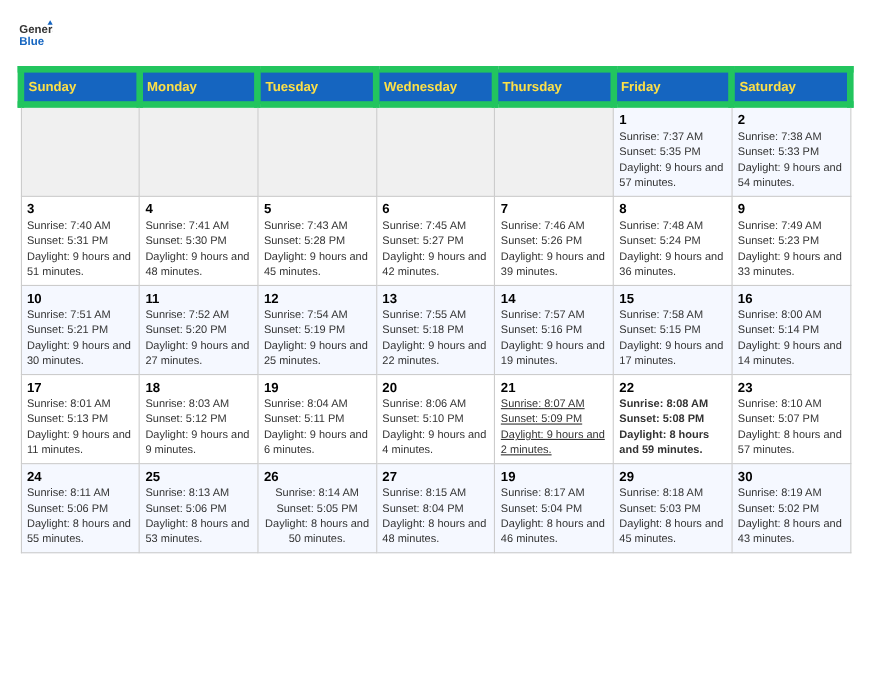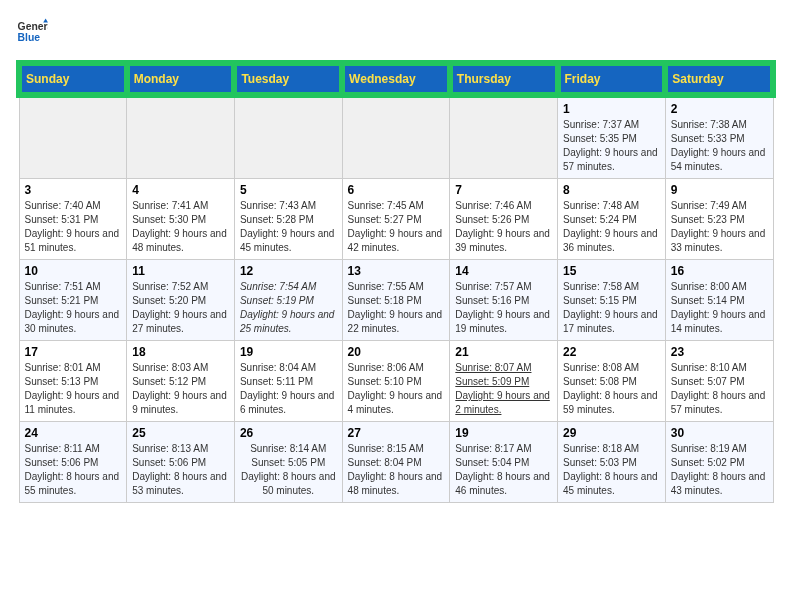--- a/index.html
+++ b/index.html
@@ -177,21 +177,21 @@
 Daylight: 9 hours and 30 minutes.</div>
         </td>
         <td>
           <span class="day-number">11</span>
           <div class="day-info" style="white-space: pre-line;">Sunrise: 7:52 AM
 Sunset: 5:20 PM
 Daylight: 9 hours and 27 minutes.</div>
         </td>
         <td>
           <span class="day-number">12</span>
-          <div class="day-info" style="white-space: pre-line; font-style: italic;">Sunrise: 7:54 AM
+          <div class="day-info" style="white-space: pre-line;">Sunrise: 7:54 AM
 Sunset: 5:19 PM
 Daylight: 9 hours and 25 minutes.</div>
         </td>
         <td>
           <span class="day-number">13</span>
           <div class="day-info" style="white-space: pre-line;">Sunrise: 7:55 AM
 Sunset: 5:18 PM
 Daylight: 9 hours and 22 minutes.</div>
         </td>
         <td>
@@ -239,21 +239,21 @@
 Daylight: 9 hours and 4 minutes.</div>
         </td>
         <td>
           <span class="day-number">21</span>
           <div class="day-info" style="white-space: pre-line; text-decoration: underline;">Sunrise: 8:07 AM
 Sunset: 5:09 PM
 Daylight: 9 hours and 2 minutes.</div>
         </td>
         <td>
           <span class="day-number">22</span>
-          <div class="day-info" style="white-space: pre-line;">Sunrise: 8:08 AM
+          <div class="day-info" style="white-space: pre-line; font-weight: bold;">Sunrise: 8:08 AM
 Sunset: 5:08 PM
 Daylight: 8 hours and 59 minutes.</div>
         </td>
         <td>
           <span class="day-number">23</span>
           <div class="day-info" style="white-space: pre-line;">Sunrise: 8:10 AM
 Sunset: 5:07 PM
 Daylight: 8 hours and 57 minutes.</div>
         </td>
       </tr>

